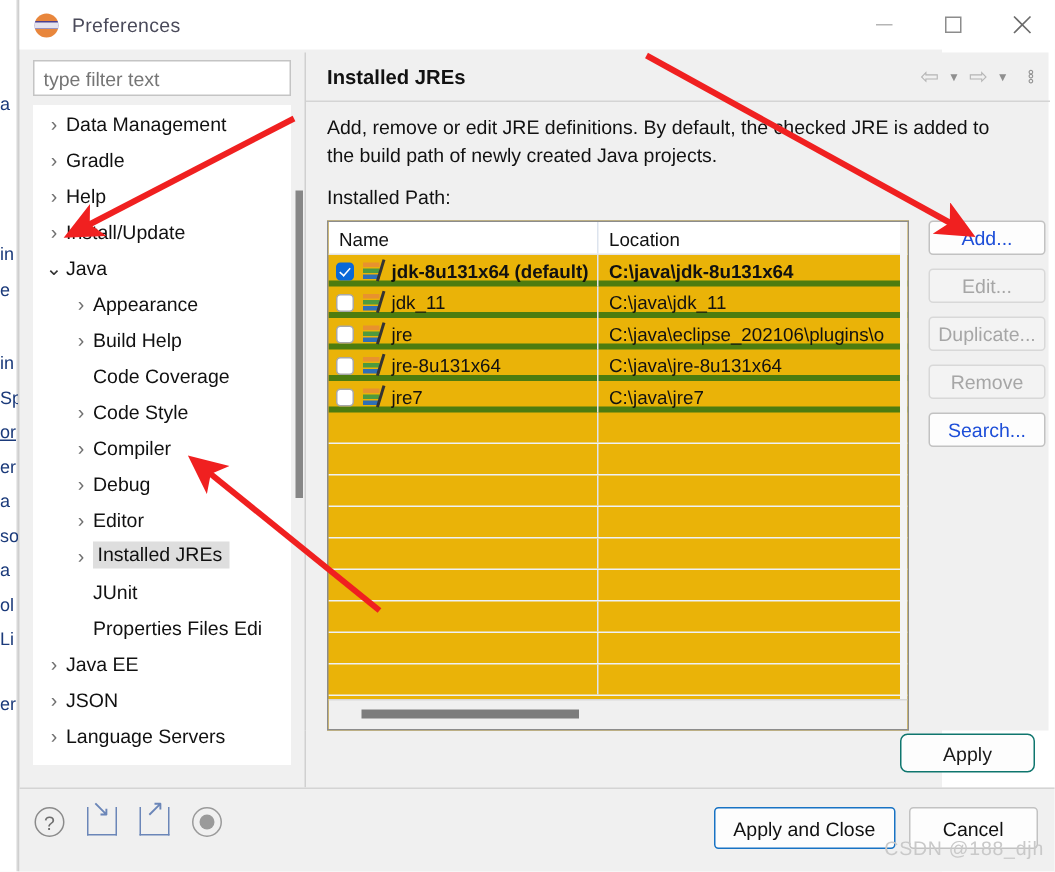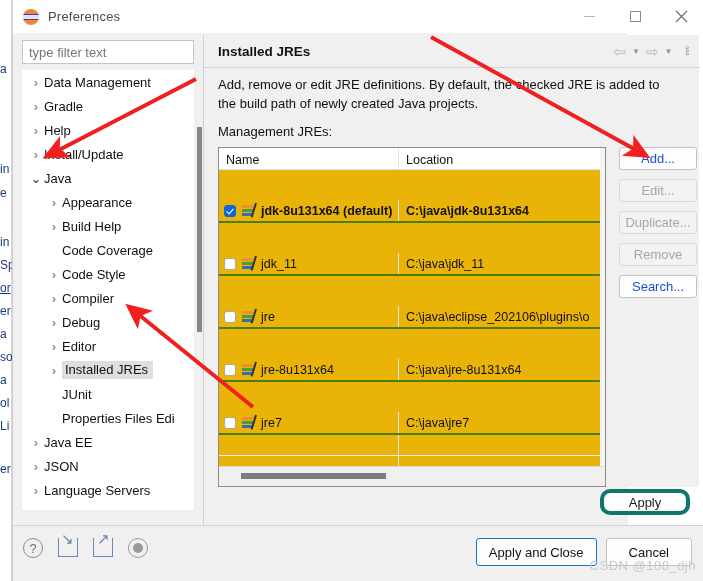--- a/index.html
+++ b/index.html
@@ -237,23 +237,22 @@
     color: #111111;
     padding: 3px 0 0 7px;
     display: flex;
     align-items: center;
   }
   .th.c1 { width: 180px; border-right: 1px solid #dde4ee; }
   .th.c2 { width: 206px; }
   .trow {
     display: flex;
     height: 21px;
-    border-bottom: 2px solid #4d7c0f;
-    align-items: flex-end;
-    margin-top: 32px;
+    border-bottom: 4px solid #4d7c0f;
+    align-items: flex-start;
   }
   .td { font-size: 12.5px; color: #111111; display:flex; align-items:center; height:21px; }
   .td.c1 { width: 180px; border-right: 1px solid #dde4ee; padding-left: 5px; }
   .td.c2 { width: 206px; padding-left: 7px; overflow:hidden; white-space:nowrap; }
   .trow.bold .td { font-weight: bold; }
   .cbox {
     width: 12px; height: 12px;
     border: 1px solid #a8a8a8;
     border-radius: 3px;
     background: #ffffff;
@@ -350,22 +349,22 @@
   #applybar {
     position: absolute;
     left: 190px; top: 487px;
     width: 496px; height: 38px;
     border-left: 1px solid #d0d0d0;
   }
   #apply-btn {
     position: absolute;
     right: 9px; top: 2px;
     width: 90px; height: 26px;
-    border: 4px solid #0f766e;
-    border-radius: 10px;
+    border: 1px solid #0f766e;
+    border-radius: 5px;
     background: #fdfdfd;
     font-size: 13px;
     color: #1a1a1a;
     font-family: "Liberation Sans", sans-serif;
   }
 
   
   #bottombar {
     position: absolute;
     left: 0; bottom: 0;
@@ -607,21 +606,21 @@
           <span class="navcaret">▼</span>
           <span class="vdots">
               <span>⚬</span>
               <span>⚬</span>
               <span>⚬</span>
             </span>
         </div>
       </div>
 
       <div id="desc">Add, remove or edit JRE definitions. By default, the checked JRE is added to the build path of newly created Java projects.</div>
-      <div id="list-label">Management JREs:</div>
+      <div id="list-label">Installed Path:</div>
 
       <div id="table-wrap">
         <div class="thead">
           <div class="th c1">Name</div>
           <div class="th c2">Location</div>
         </div>
         <div id="table-body">
             <div class="trow bold">
               <div class="td c1">
                 <span class="cbox on"></span>

